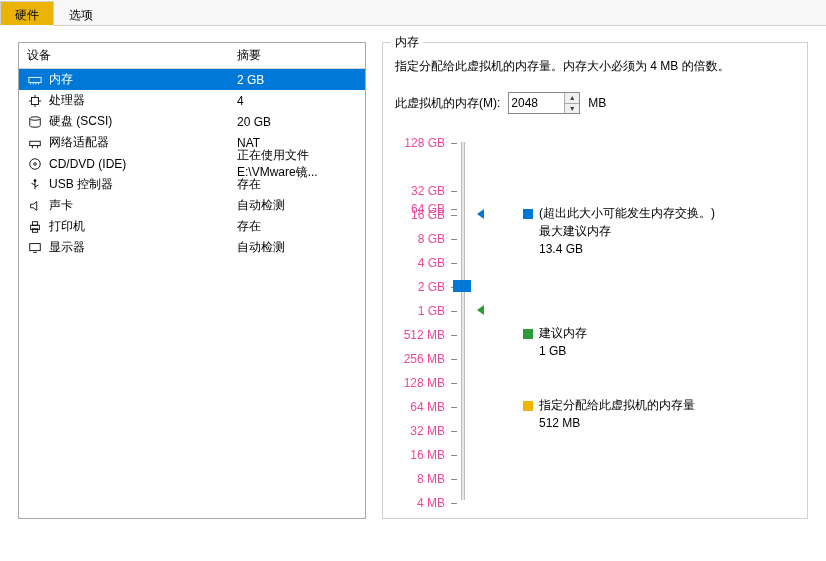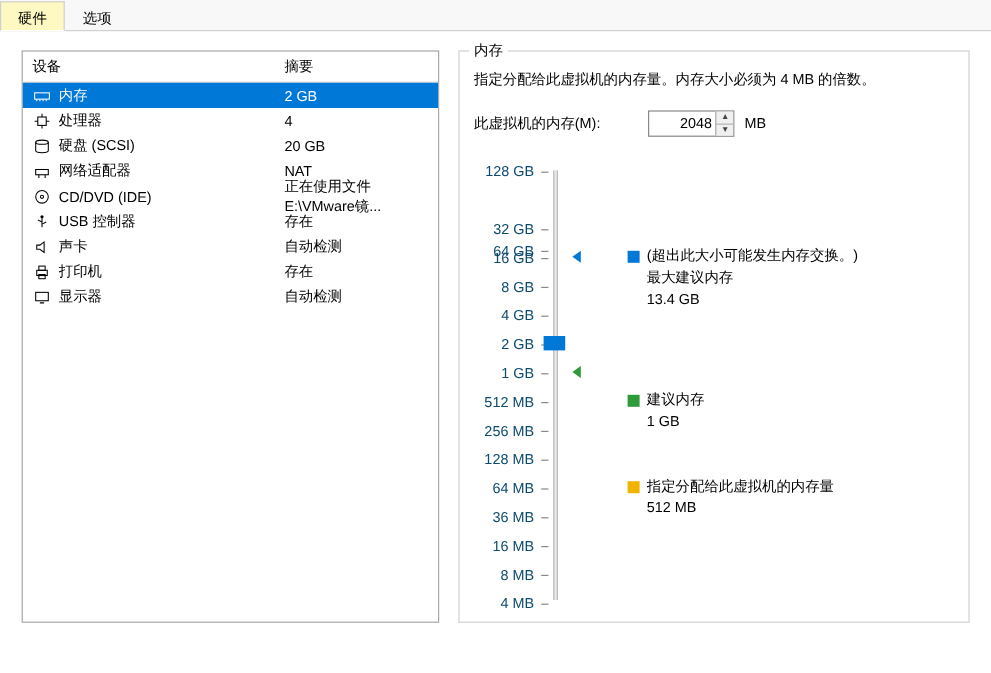--- a/index.html
+++ b/index.html
@@ -21,21 +21,21 @@
   }
   .tab {
     padding: 5px 14px;
     cursor: pointer;
     border: 1px solid transparent;
     border-bottom: none;
     position: relative;
     top: 1px;
   }
   .tab.active {
-    background: #fef9c3;
+    background: #eab308;
     border: 1px solid #d0d0d0;
     border-bottom: 1px solid #fff;
   }
   .content { display: flex; padding: 16px 18px 0 18px; gap: 16px; }
   .left-panel {
     width: 348px;
     border: 1px solid #a8a8a8;
   }
   .dev-header {
     display: flex;
@@ -54,30 +54,30 @@
   .dev-row .col-device { display: flex; align-items: center; gap: 6px; }
   .dev-row.selected { background: #0078d7; color: #fff; }
   .dev-icon { width: 16px; height: 16px; flex-shrink: 0; display:flex; align-items:center; justify-content:center; }
   .dev-icon svg { width: 14px; height: 14px; }
   .right-panel { flex: 1; }
   .groupbox { border: 1px solid #d0d0d0; padding: 8px 12px 12px 12px; position: relative; }
   .groupbox-title { position: absolute; top: -9px; left: 8px; background: #fff; padding: 0 4px; }
   .desc { margin: 6px 0 16px 0; line-height: 1.6; }
   .mem-input-row { display: flex; align-items: center; gap: 8px; margin-bottom: 22px; }
   .mem-input-row input {
-    width: 72px; height: 22px; text-align: right; padding-right: 18px;
-    border: 1px solid #888; font-family: inherit; font-size: 12px; margin-left: 32px;
+    width: 72px; height: 22px; text-align: left; padding-right: 18px;
+    border: 1px solid #888; font-family: inherit; font-size: 12px;
   }
   .spinner-wrap { position: relative; display:inline-block; }
   .spinner-btns { position:absolute; right:1px; top:1px; bottom:1px; width:15px; display:flex; flex-direction:column; }
   .spin { flex:1; border-left:1px solid #aaa; display:flex; align-items:center; justify-content:center; font-size:7px; color:#444; cursor:pointer; background:#f0f0f0; }
   .spin:first-child { border-bottom:1px solid #aaa; }
   .scale-area { position: relative; height: 370px; margin-left: 4px; }
   .scale-row { position: absolute; left: 0; display:flex; align-items:center; height:14px; }
-  .scale-label { width: 52px; text-align: right; padding-right: 6px; font-size:12px; color:#0c4a6e; }
+  .scale-label { width: 52px; text-align: right; padding-right: 6px; font-size:12px; color:#ec4899; }
   .tick { width: 6px; height: 1px; background: #888; }
   .scale-line { position:absolute; left:62px; top:6px; bottom:6px; width:4px; background:#e8e8e8; border-left:1px solid #bbb; border-right:1px solid #bbb; }
   .slider-thumb { position:absolute; width:18px; height:12px; background:#0078d7; left:54px; }
   .marker { position:absolute; width:0; height:0; border-top:5px solid transparent; border-bottom:5px solid transparent; }
   .marker.left { border-right:7px solid; }
   .marker-sq { position:absolute; width:10px; height:10px; }
   .legend-text { position:absolute; left:140px; font-size:12px; line-height:1.5; }
 </style>
 </head>
 <body>
@@ -275,21 +275,21 @@
             </div>
             <div class="scale-row" style="top: 240px;">
               <span class="scale-label">128 MB</span>
               <span class="tick"></span>
             </div>
             <div class="scale-row" style="top: 264px;">
               <span class="scale-label">64 MB</span>
               <span class="tick"></span>
             </div>
             <div class="scale-row" style="top: 288px;">
-              <span class="scale-label">36 MB</span>
+              <span class="scale-label">32 MB</span>
               <span class="tick"></span>
             </div>
             <div class="scale-row" style="top: 312px;">
               <span class="scale-label">16 MB</span>
               <span class="tick"></span>
             </div>
             <div class="scale-row" style="top: 336px; justify-content: space-between;">
               <span class="scale-label">8 MB</span>
               <span class="tick"></span>
             </div>

